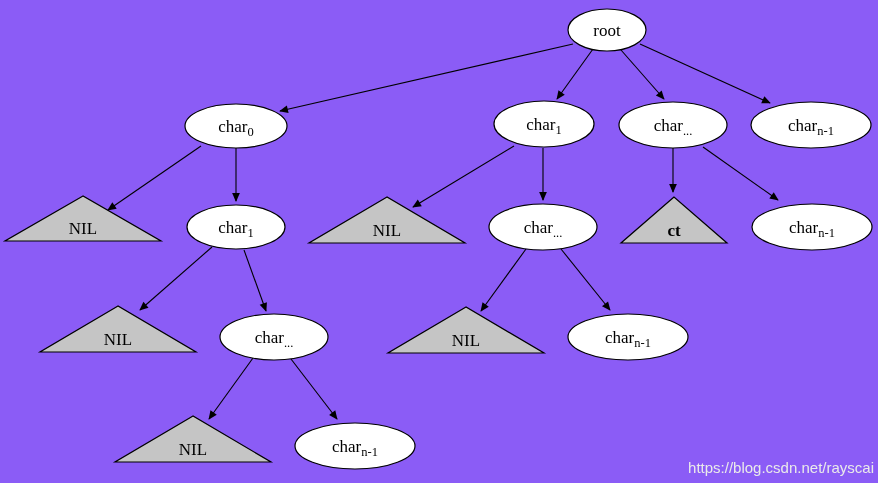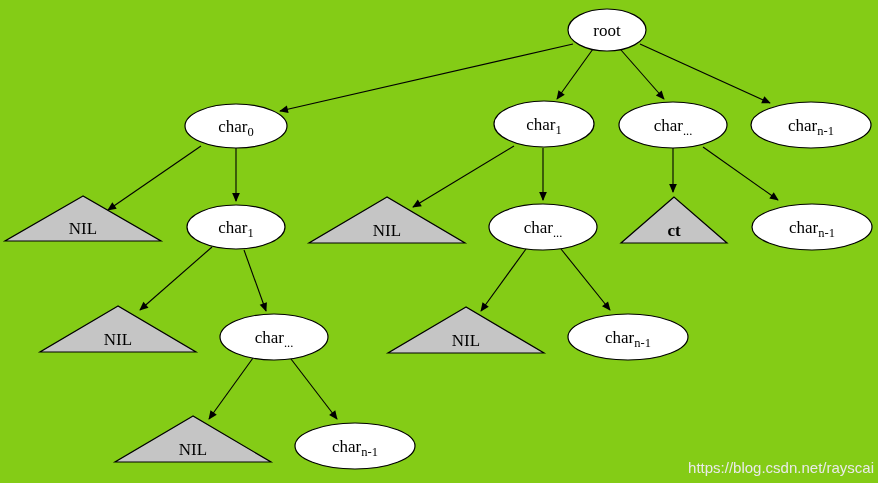--- a/index.html
+++ b/index.html
@@ -8,21 +8,21 @@
     background: #ffffff;
     width: 878px;
     height: 483px;
     overflow: hidden;
     font-family: "Liberation Serif", "DejaVu Serif", serif;
   }
   .stage {
     position: relative;
     width: 878px;
     height: 483px;
-    background: #84cc16;
+    background: #8b5cf6;
   }
   svg { display: block; }
   .edge {
     stroke: #000000;
     stroke-width: 1.1;
     fill: none;
   }
   .node-ellipse {
     fill: #ffffff;
     stroke: #000000;

